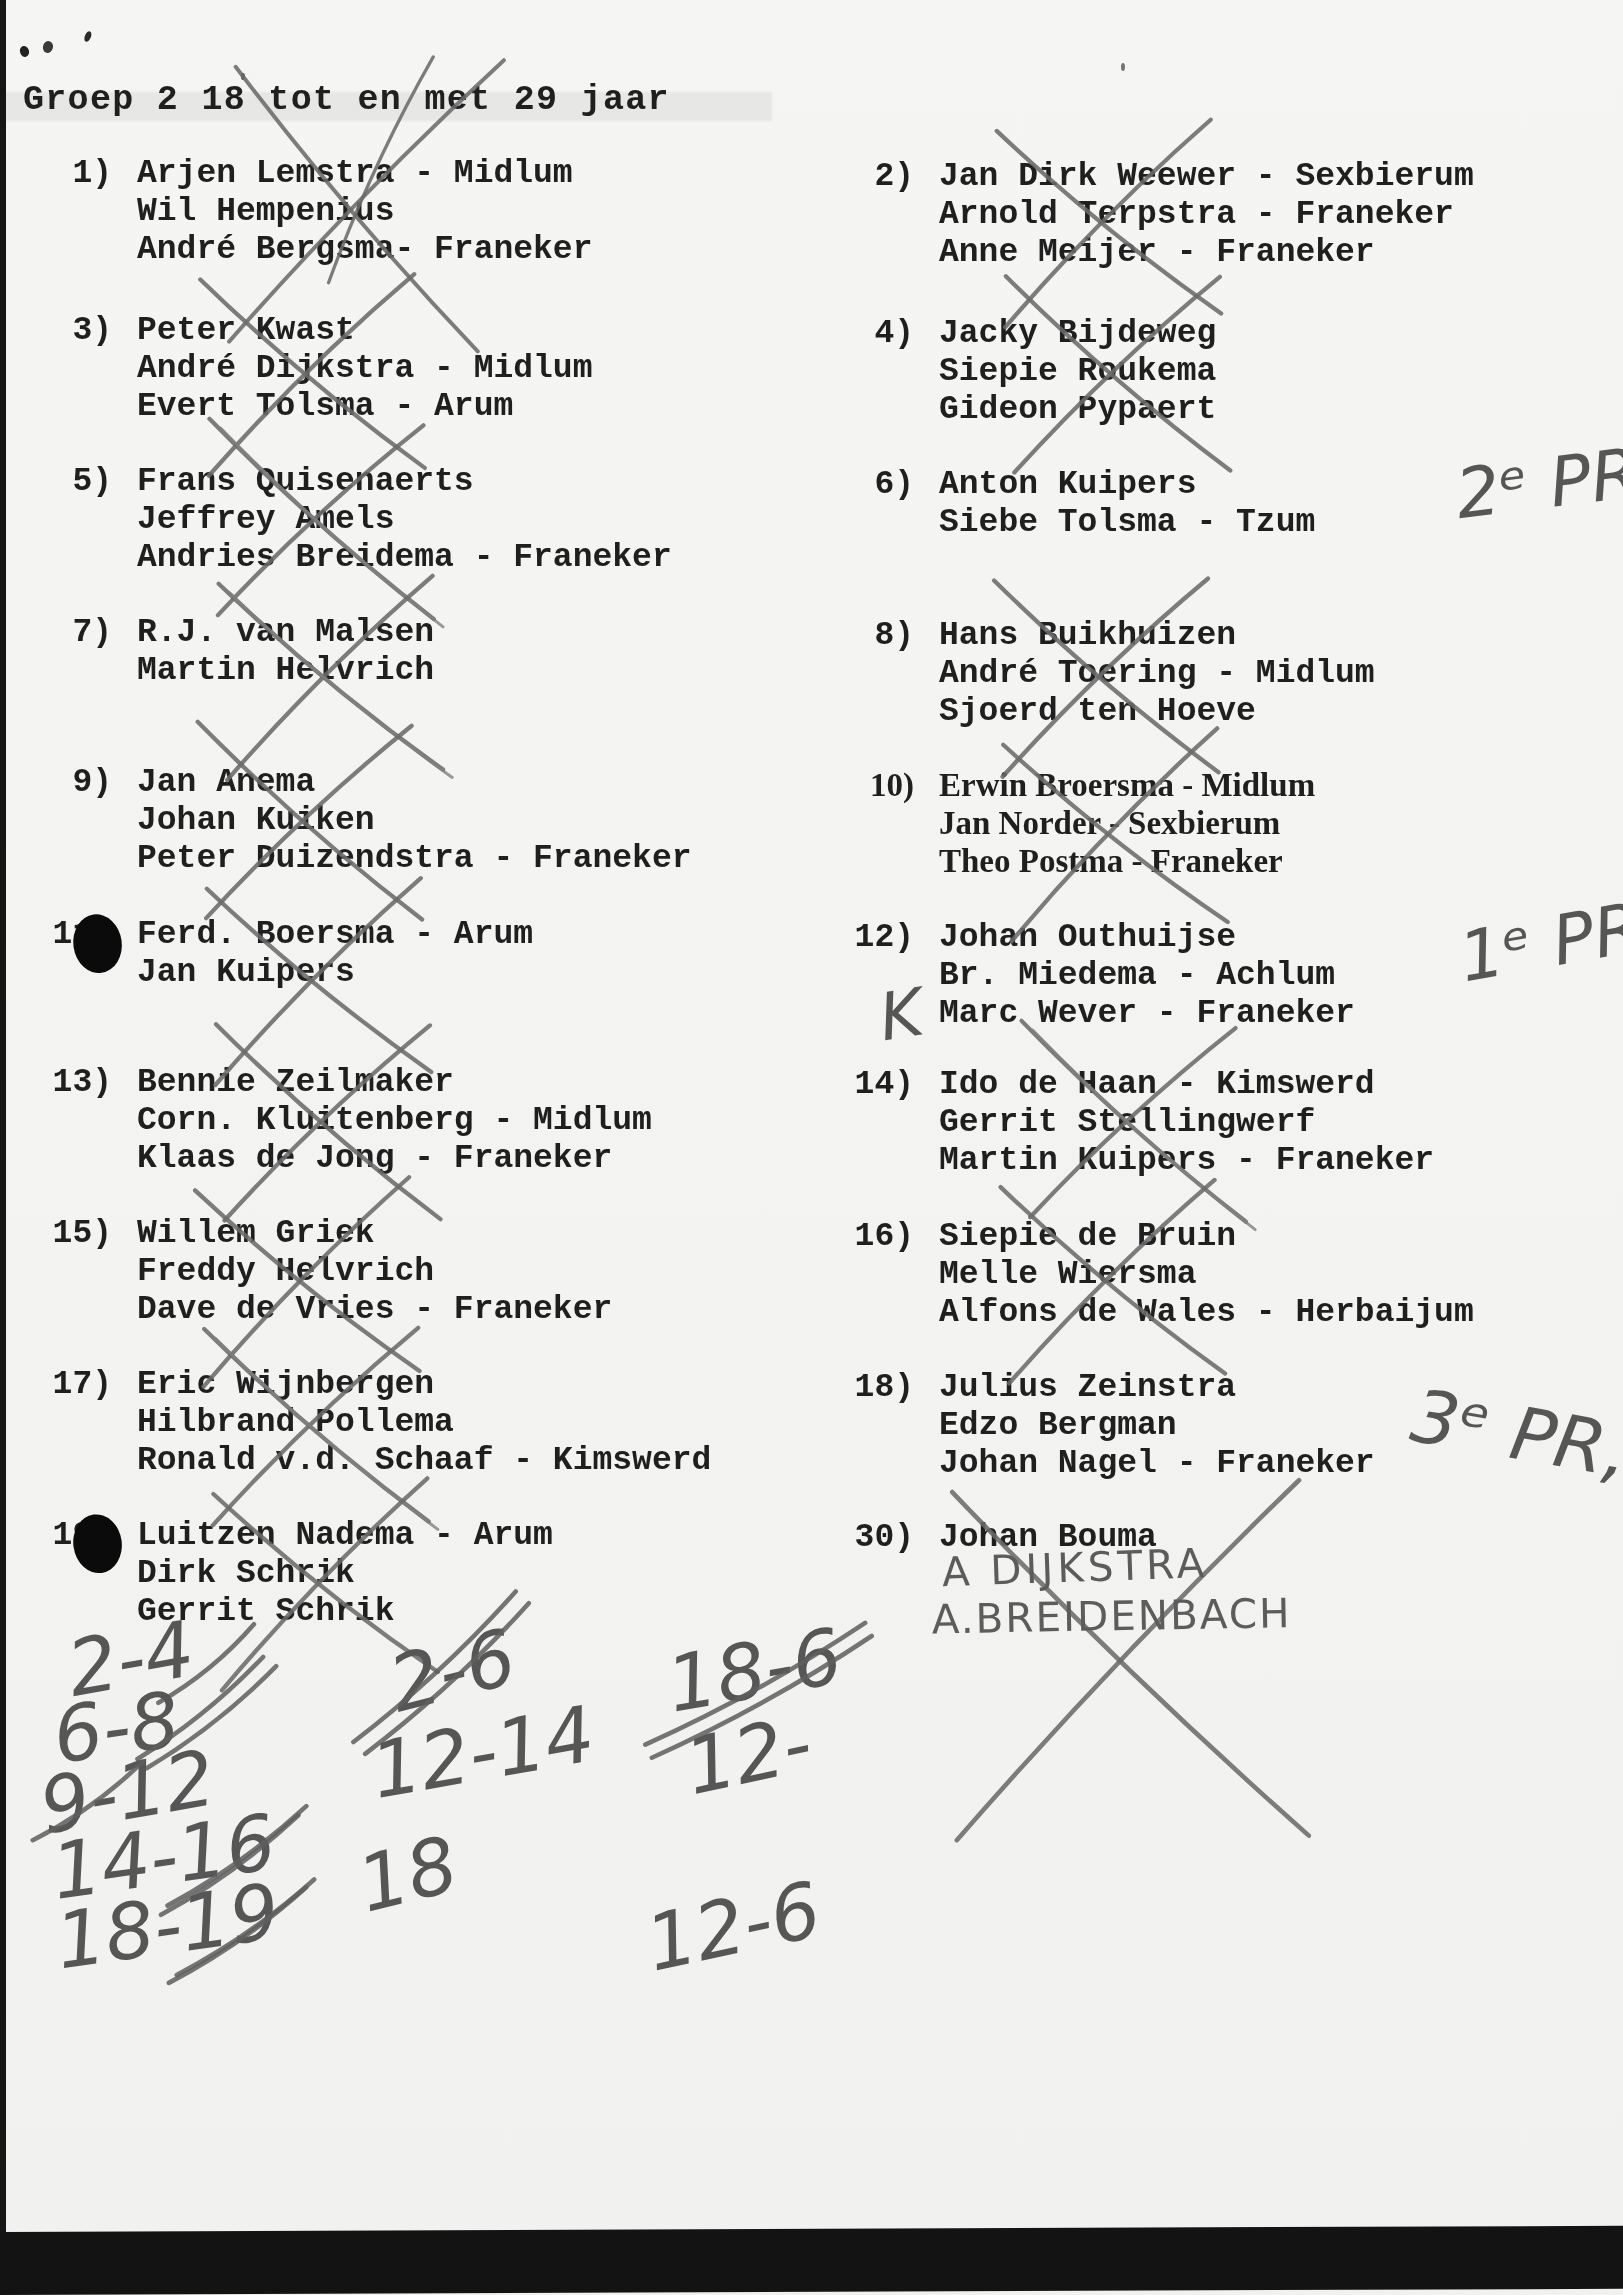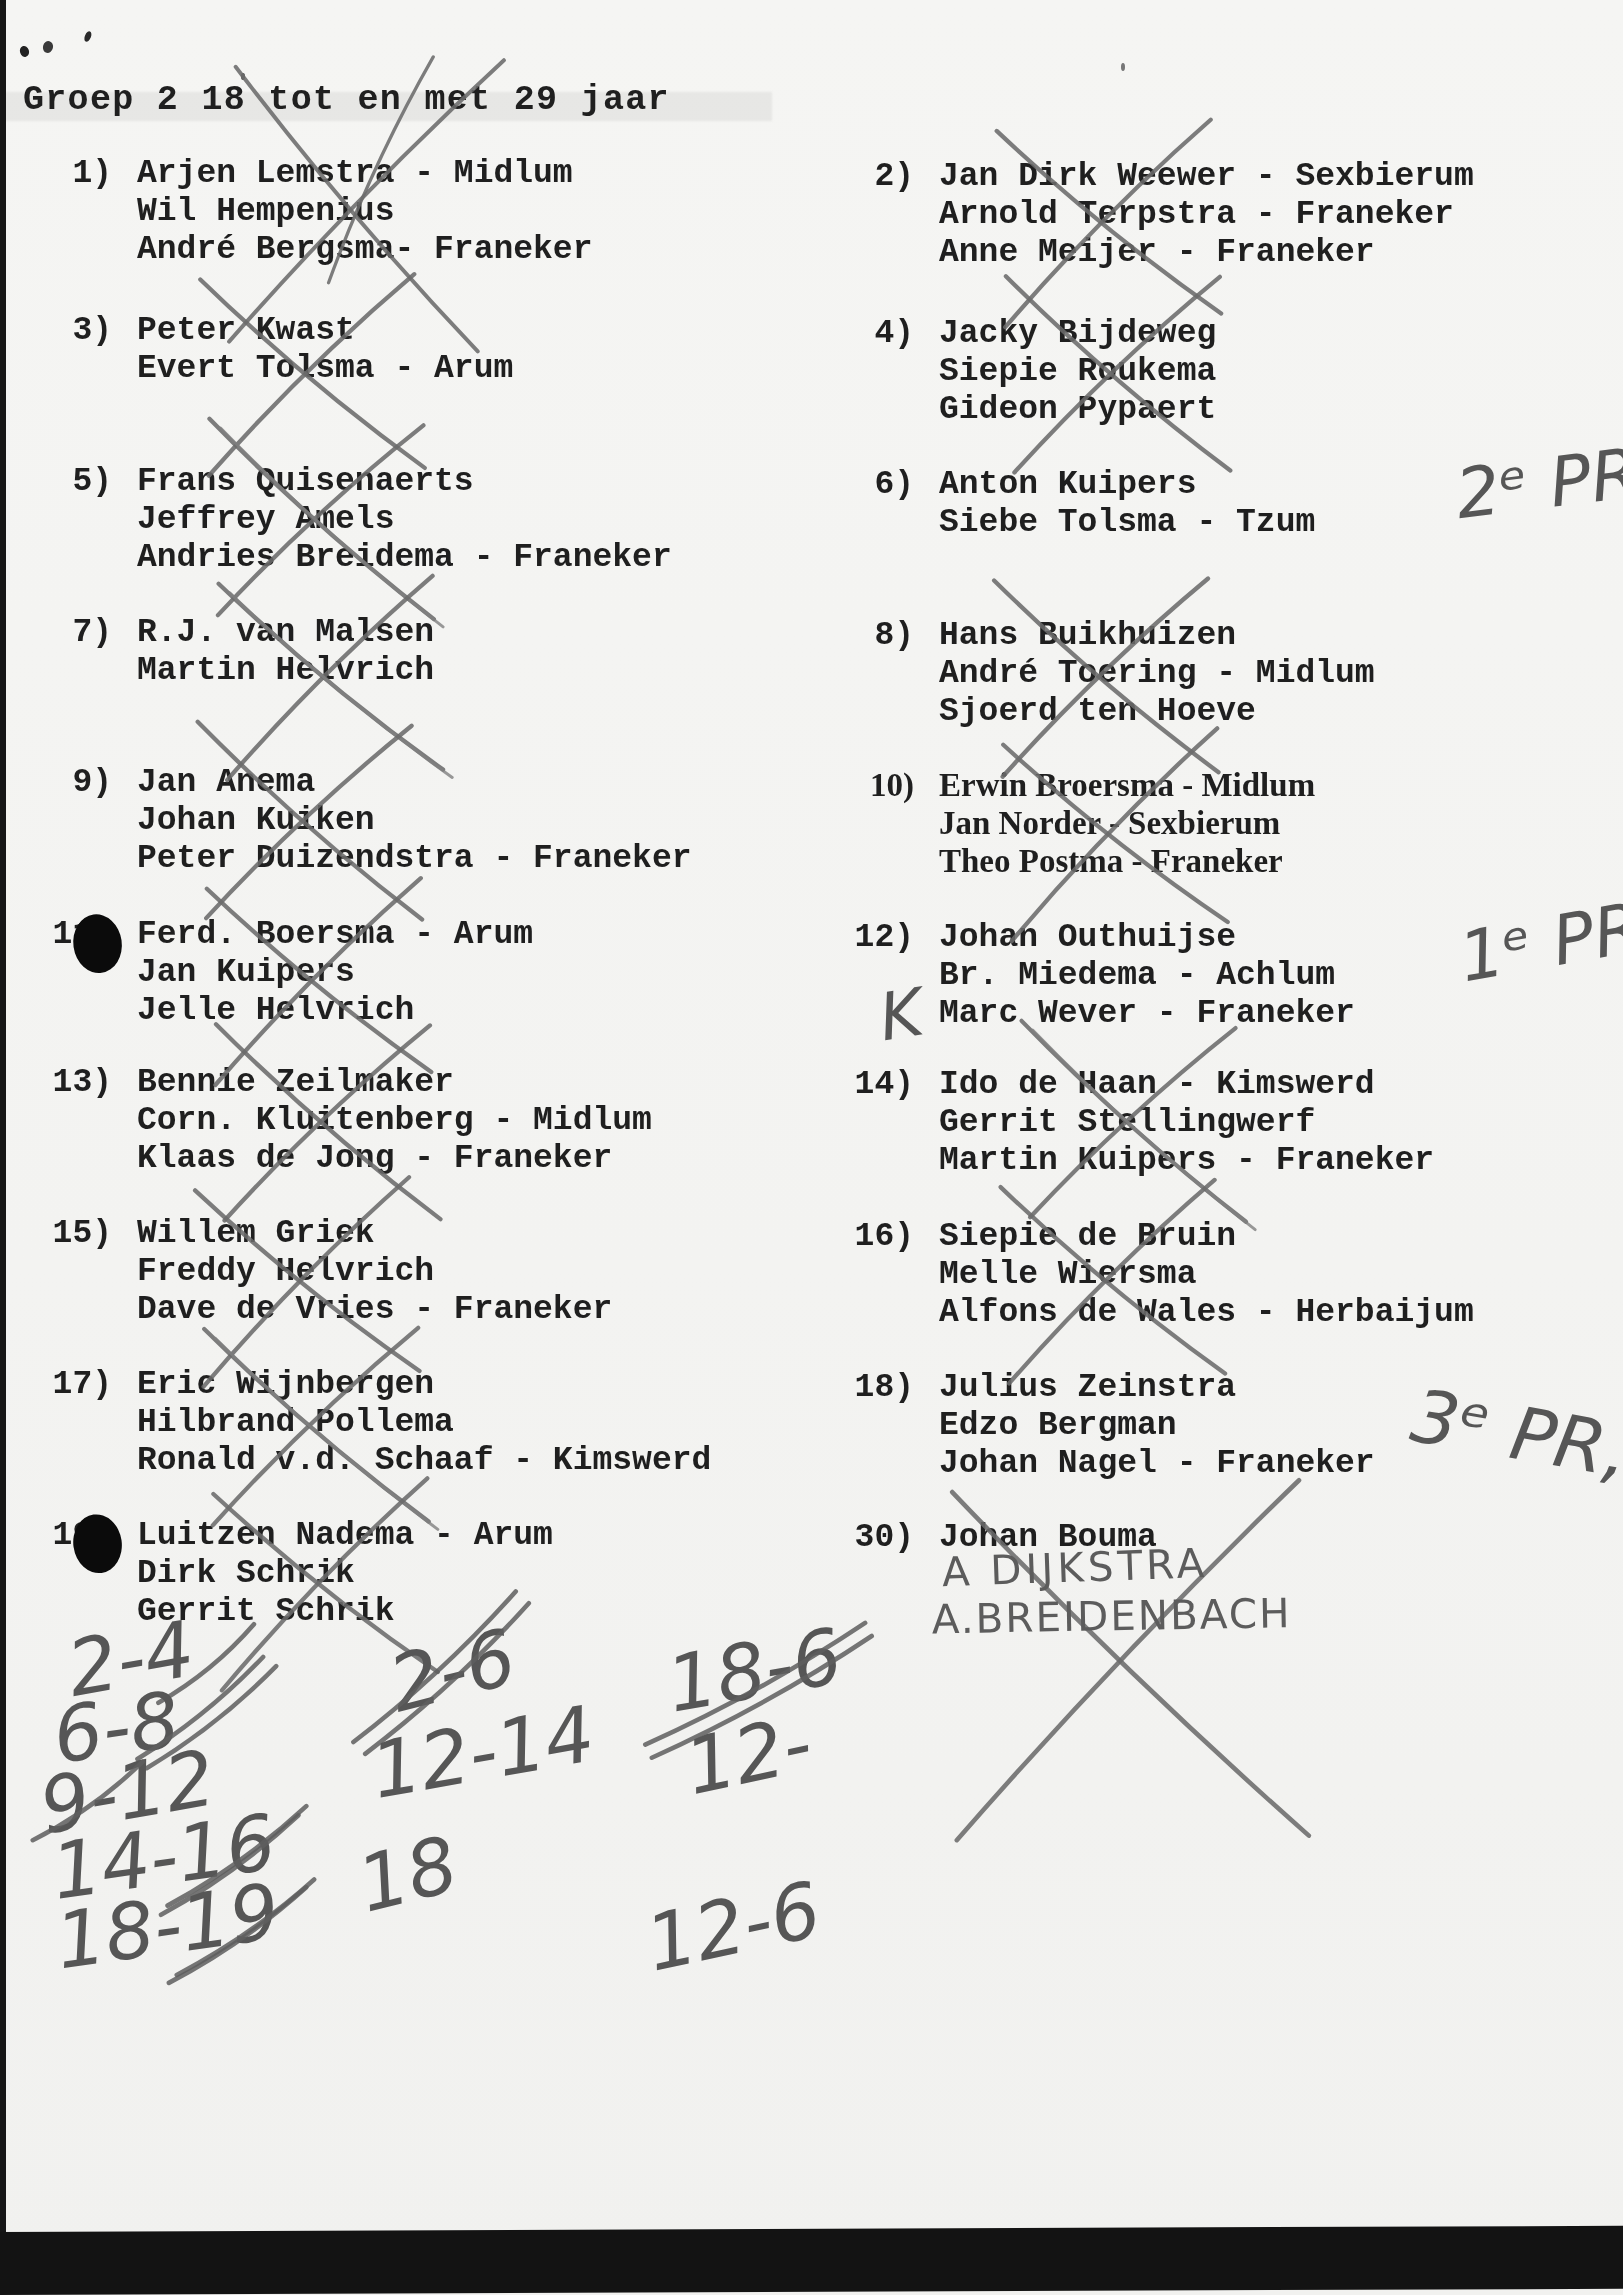--- a/index.html
+++ b/index.html
@@ -54,29 +54,29 @@
 
   <div class="speck" style="left:19.6px;top:46px;width:8.5px;height:11px;transform:rotate(-18deg);"></div>
   <div class="speck" style="left:43px;top:41px;width:9.8px;height:11.8px;background:#3a3a3a;transform:rotate(14deg);"></div>
   <div class="speck" style="left:85px;top:31px;width:5.9px;height:10.5px;background:#2a2a2a;transform:rotate(22deg);"></div>
   <div class="speck" style="left:241px;top:73px;width:3.9px;height:6.5px;background:#555;"></div>
   <div class="speck" style="left:1121px;top:63px;width:3.9px;height:7.9px;background:#777;"></div>
 
   <div id="entries">
       <div class="entry" style="left:137px;top:155px;"><span class="num">1)</span><span class="line">Arjen Lemstra - Midlum</span><span class="line">Wil Hempenius</span><span class="line">André Bergsma- Franeker</span></div>
       <div class="entry" style="left:939px;top:158px;"><span class="num">2)</span><span class="line">Jan Dirk Weewer - Sexbierum</span><span class="line">Arnold Terpstra - Franeker</span><span class="line">Anne Meijer - Franeker</span></div>
-      <div class="entry" style="left:137px;top:312px;"><span class="num">3)</span><span class="line">Peter Kwast</span><span class="line">Evert Tolsma - Arum</span></div>
+      <div class="entry" style="left:137px;top:312px;"><span class="num">3)</span><span class="line">Peter Kwast</span><span class="line">André Dijkstra - Midlum</span><span class="line">Evert Tolsma - Arum</span></div>
       <div class="entry" style="left:939px;top:315px;"><span class="num">4)</span><span class="line">Jacky Bijdeweg</span><span class="line">Siepie Roukema</span><span class="line">Gideon Pypaert</span></div>
       <div class="entry" style="left:137px;top:463px;"><span class="num">5)</span><span class="line">Frans Quisenaerts</span><span class="line">Jeffrey Amels</span><span class="line">Andries Breidema - Franeker</span></div>
       <div class="entry" style="left:939px;top:466px;"><span class="num">6)</span><span class="line">Anton Kuipers</span><span class="line">Siebe Tolsma - Tzum</span></div>
       <div class="entry" style="left:137px;top:614px;"><span class="num">7)</span><span class="line">R.J. van Malsen</span><span class="line">Martin Helvrich</span></div>
       <div class="entry" style="left:939px;top:617px;"><span class="num">8)</span><span class="line">Hans Buikhuizen</span><span class="line">André Toering - Midlum</span><span class="line">Sjoerd ten Hoeve</span></div>
       <div class="entry" style="left:137px;top:764px;"><span class="num">9)</span><span class="line">Jan Anema</span><span class="line">Johan Kuiken</span><span class="line">Peter Duizendstra - Franeker</span></div>
       <div class="entry" style="left:939px;top:766px;font-family:Liberation Serif, serif;"><span class="num">10)</span><span class="line">Erwin Broersma - Midlum</span><span class="line">Jan Norder - Sexbierum</span><span class="line">Theo Postma - Franeker</span></div>
-      <div class="entry" style="left:137px;top:916px;"><span class="num">11)</span><span class="line">Ferd. Boersma - Arum</span><span class="line">Jan Kuipers</span><span class="line">Jelle Helvrich</span></div>
+      <div class="entry" style="left:137px;top:916px;"><span class="num">11)</span><span class="line">Ferd. Boersma - Arum</span><span class="line">Jan Kuipers</span></div>
       <div class="entry" style="left:939px;top:919px;"><span class="num">12)</span><span class="line">Johan Outhuijse</span><span class="line">Br. Miedema - Achlum</span><span class="line">Marc Wever - Franeker</span></div>
       <div class="entry" style="left:137px;top:1064px;"><span class="num">13)</span><span class="line">Bennie Zeilmaker</span><span class="line">Corn. Kluitenberg - Midlum</span><span class="line">Klaas de Jong - Franeker</span></div>
       <div class="entry" style="left:939px;top:1066px;"><span class="num">14)</span><span class="line">Ido de Haan - Kimswerd</span><span class="line">Gerrit Stellingwerf</span><span class="line">Martin Kuipers - Franeker</span></div>
       <div class="entry" style="left:137px;top:1215px;"><span class="num">15)</span><span class="line">Willem Griek</span><span class="line">Freddy Helvrich</span><span class="line">Dave de Vries - Franeker</span></div>
       <div class="entry" style="left:939px;top:1218px;"><span class="num">16)</span><span class="line">Siepie de Bruin</span><span class="line">Melle Wiersma</span><span class="line">Alfons de Wales - Herbaijum</span></div>
       <div class="entry" style="left:137px;top:1366px;"><span class="num">17)</span><span class="line">Eric Wijnbergen</span><span class="line">Hilbrand Pollema</span><span class="line">Ronald v.d. Schaaf - Kimswerd</span></div>
       <div class="entry" style="left:939px;top:1369px;"><span class="num">18)</span><span class="line">Julius Zeinstra</span><span class="line">Edzo Bergman</span><span class="line">Johan Nagel - Franeker</span></div>
       <div class="entry" style="left:137px;top:1517px;"><span class="num">19)</span><span class="line">Luitzen Nadema - Arum</span><span class="line">Dirk Schrik</span><span class="line">Gerrit Schrik</span></div>
       <div class="entry" style="left:939px;top:1519px;"><span class="num">30)</span><span class="line">Johan Bouma</span></div>
     </div>

